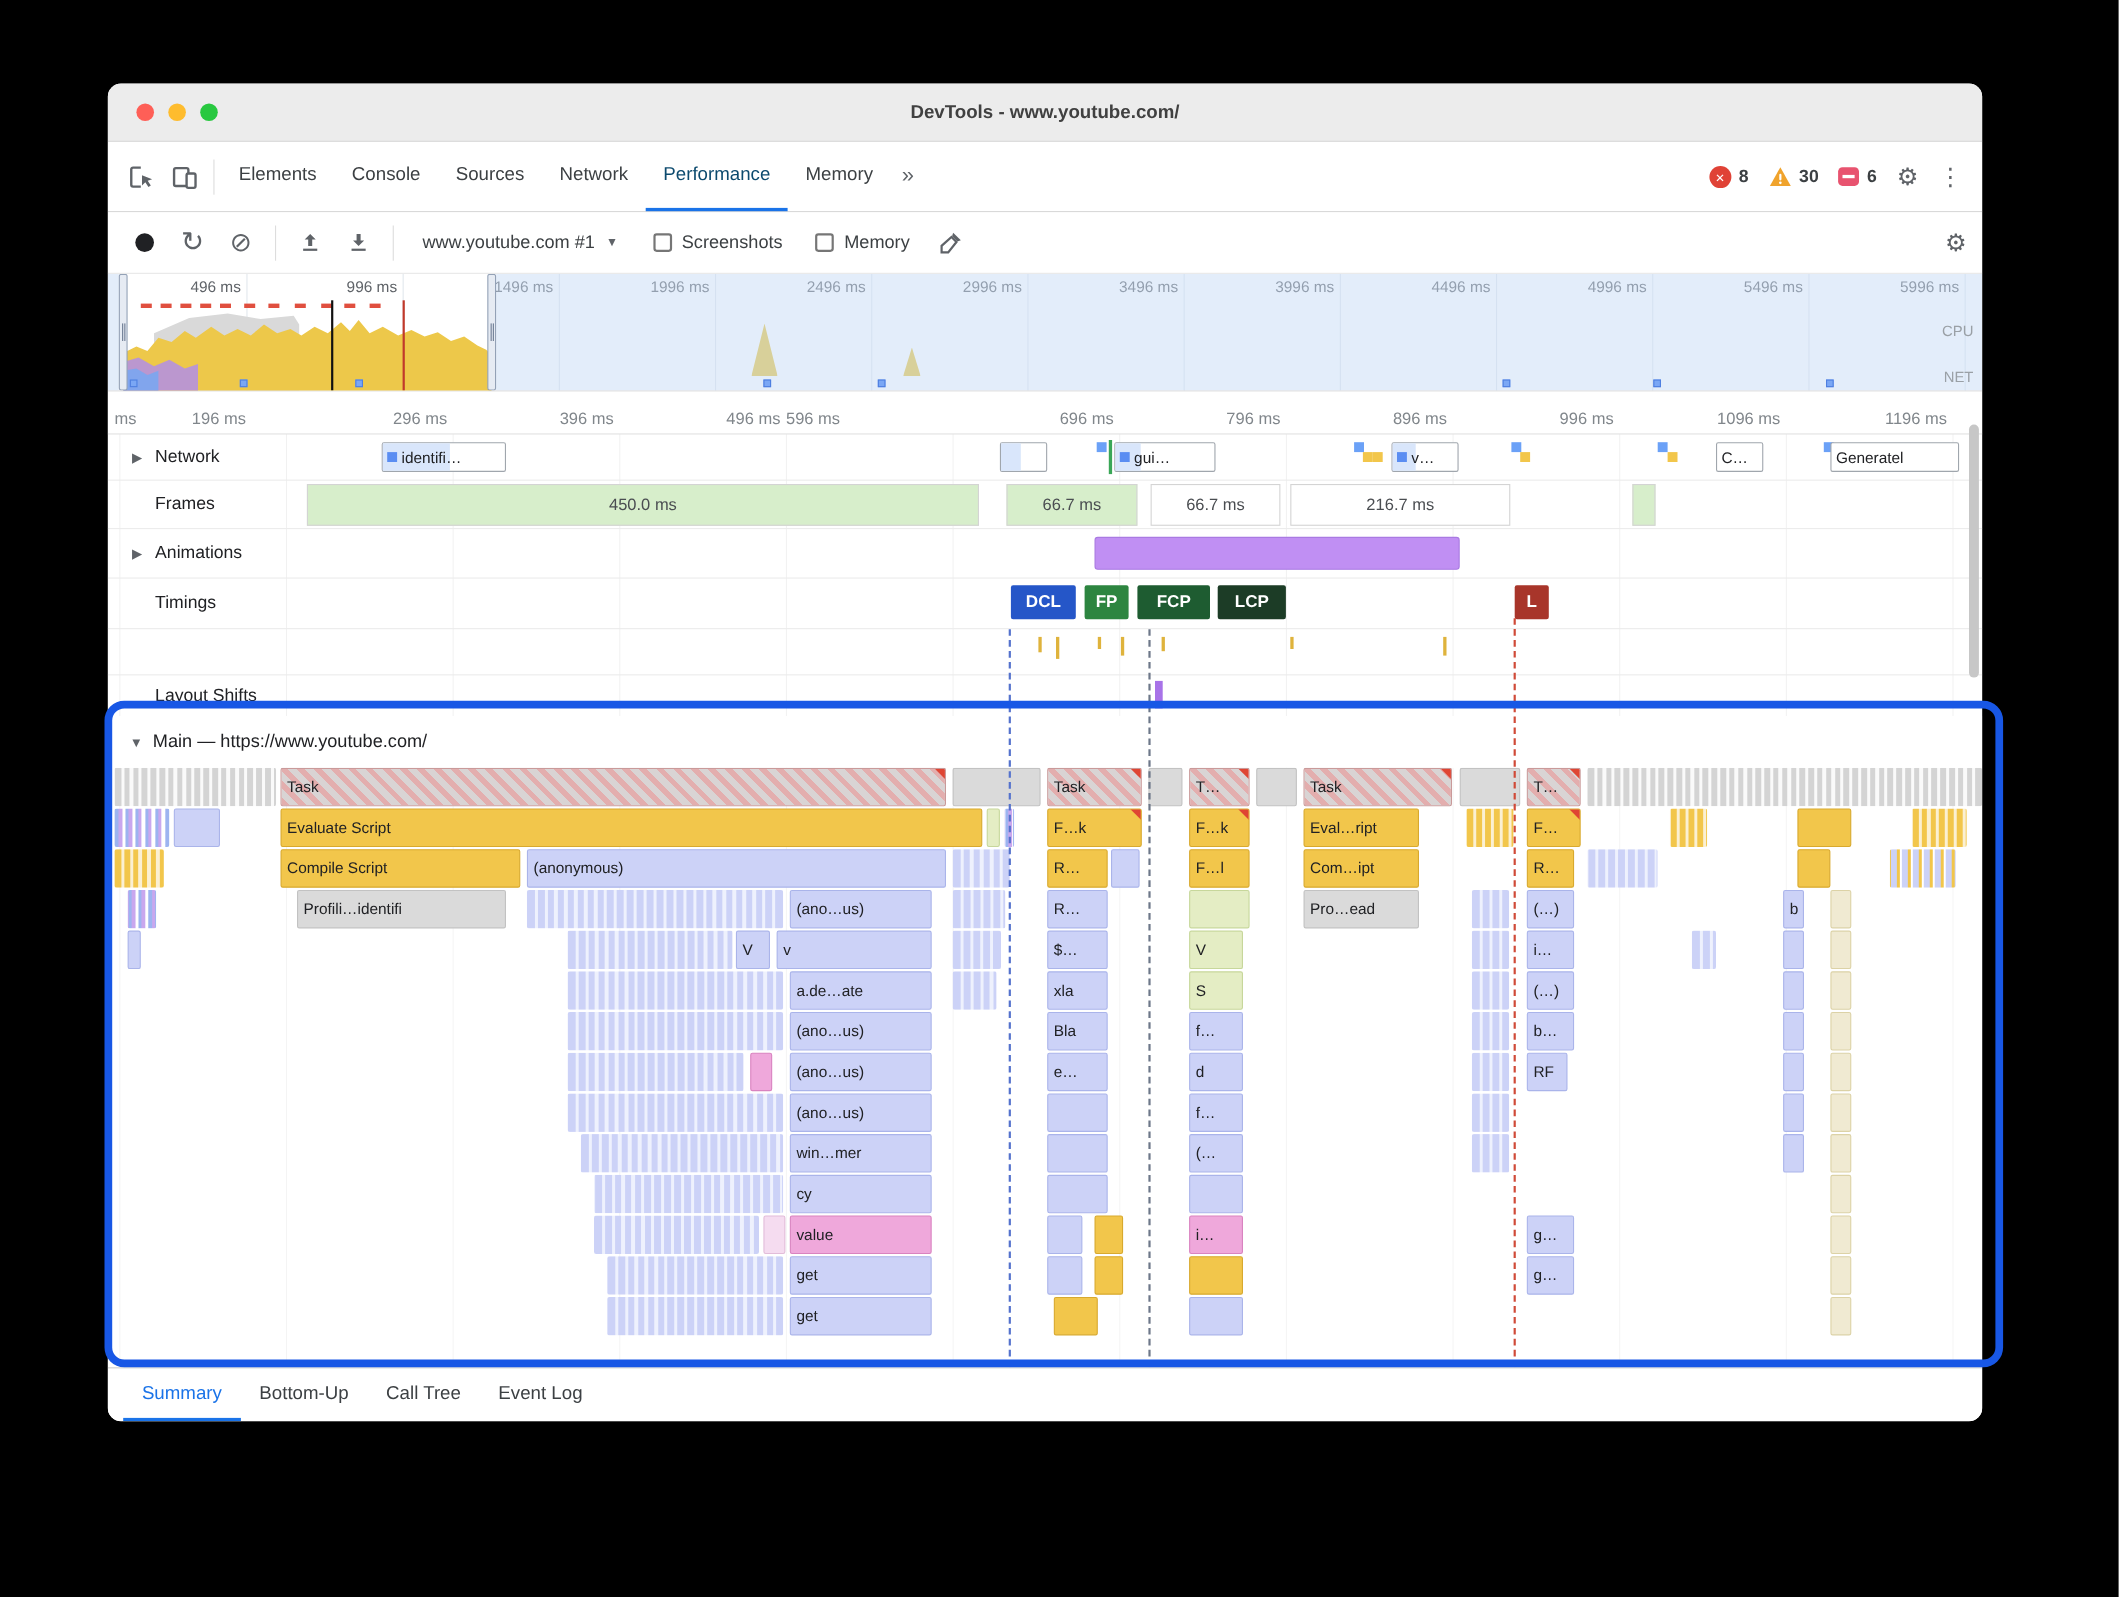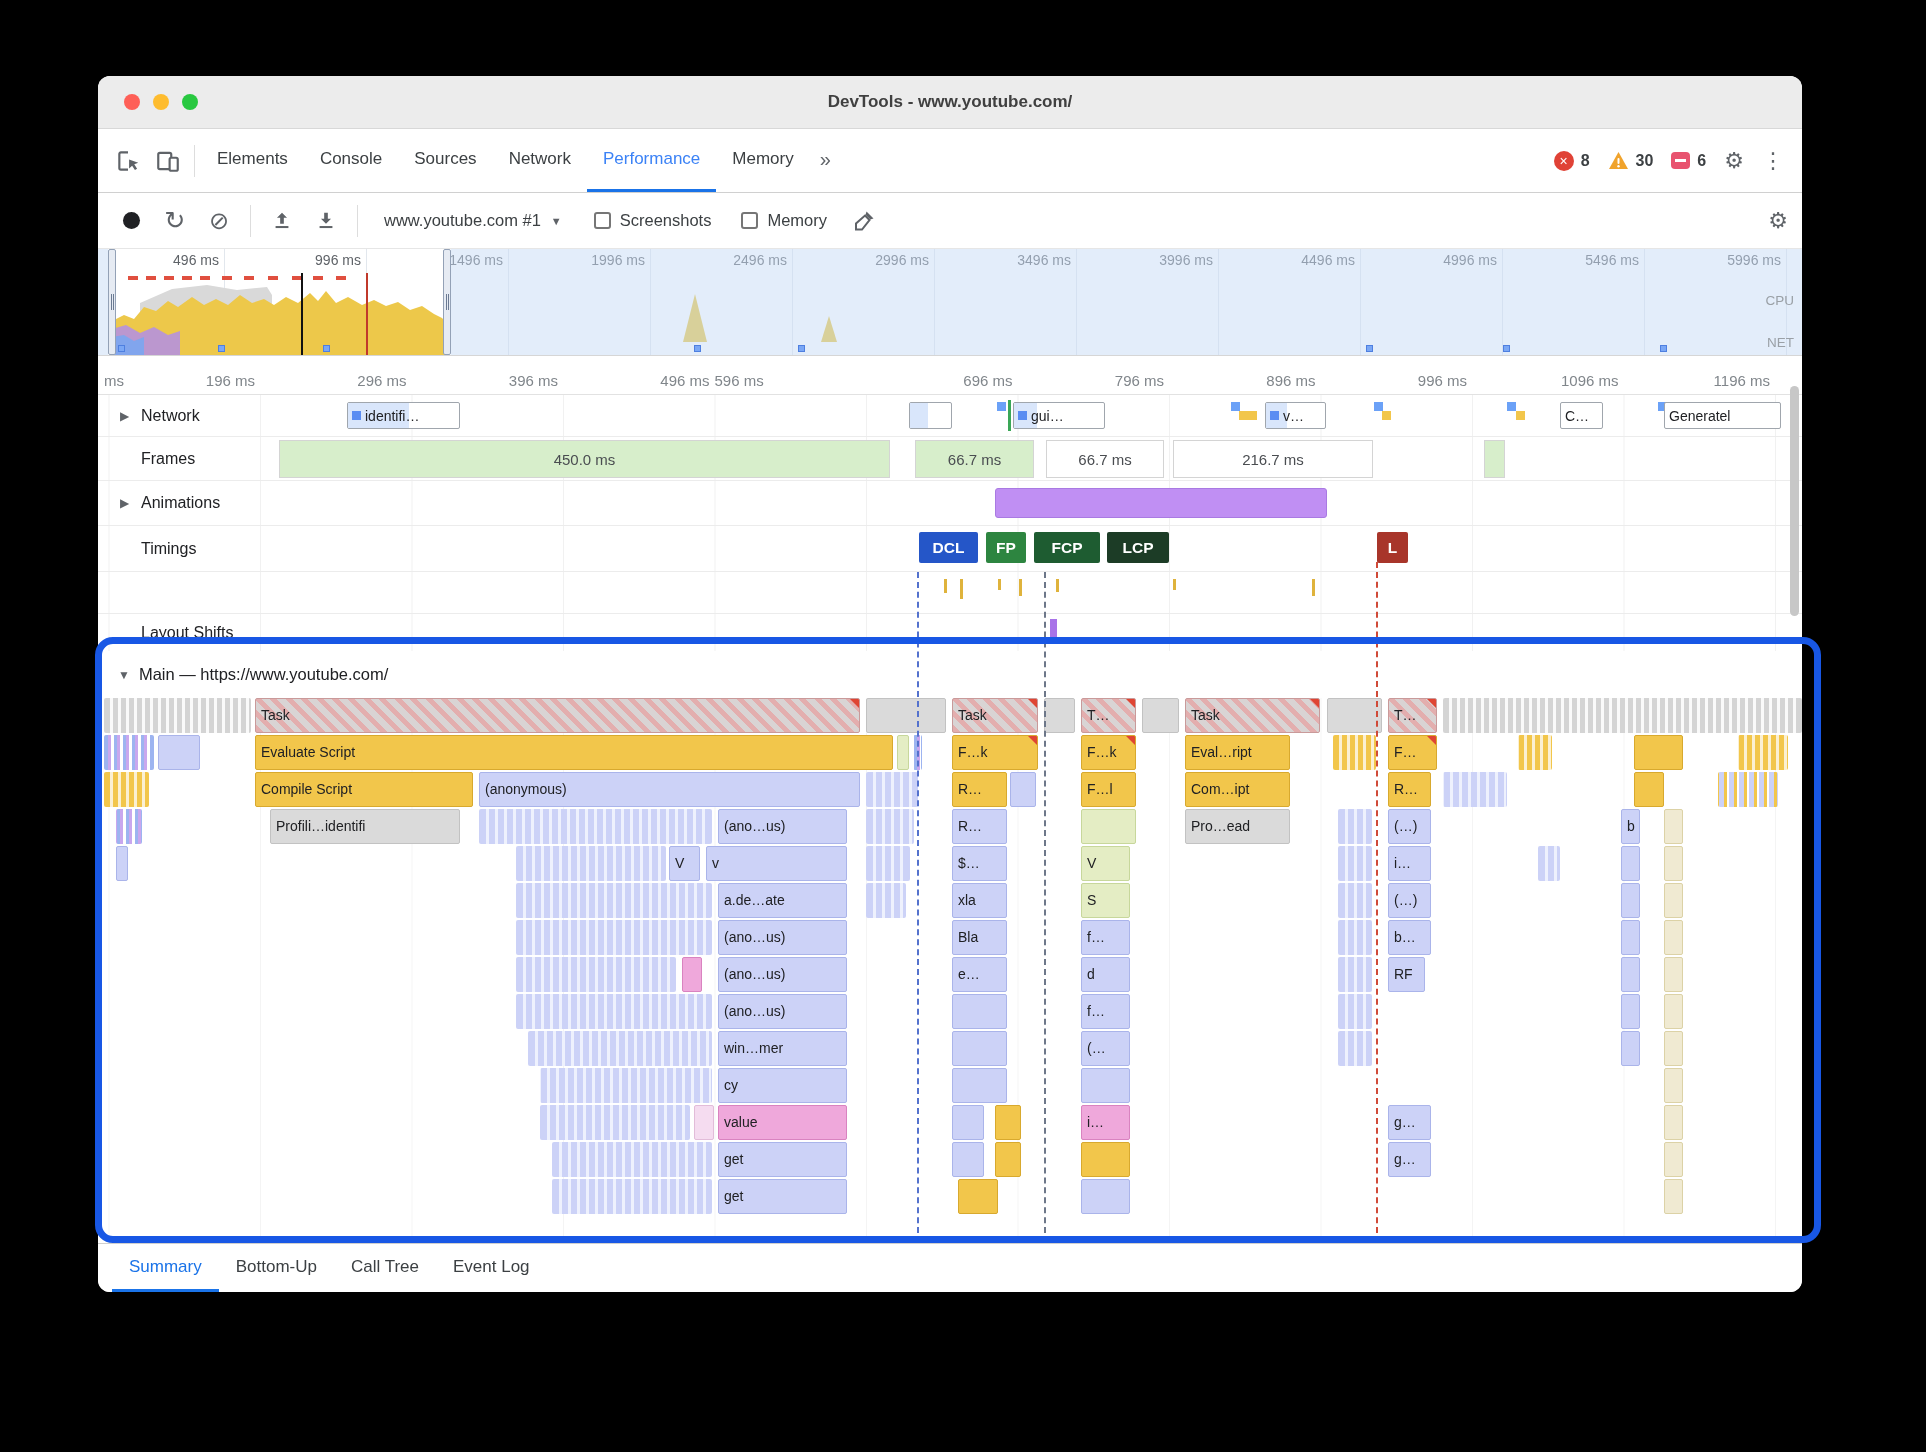--- a/index.html
+++ b/index.html
@@ -11,21 +11,21 @@
   .lights{position:absolute;left:26px;top:0;height:100%;display:flex;align-items:center;gap:13px}
   .light{width:16px;height:16px;border-radius:50%;display:inline-block}
   .l-red{background:#fe5f57}.l-yel{background:#febc2e}.l-grn{background:#28c840}
   .title{font-size:17px;font-weight:700;color:#404040}
   
   .tabbar{position:absolute;left:0;top:53px;right:0;height:64px;background:#fff;border-bottom:1px solid #d0d0d0;display:flex;align-items:center;padding:0 10px}
   .tool-ic{width:40px;height:44px;display:flex;align-items:center;justify-content:center;color:#5f6368}
   .vsep{width:1px;height:32px;background:#ddd;margin:0 6px}
   .tabs{display:flex;height:100%}
   .tab{display:flex;align-items:center;padding:0 16px;font-size:17px;color:#3c4043;height:100%;border-bottom:3px solid transparent;cursor:default}
-  .tab.active{color:#3b82f6;border-bottom-color:#1a73e8}
+  .tab.active{color:#0c4a6e;border-bottom-color:#1a73e8}
   .tab.more{font-size:20px;color:#5f6368;padding:0 10px}
   .tab-right{margin-left:auto;display:flex;align-items:center;gap:18px;padding-right:8px}
   .cbadge{display:flex;align-items:center;gap:7px;font-size:16px;color:#3c4043}
   .errdot{width:20px;height:20px;border-radius:50%;background:#e04236;color:#fff;font-size:14px;display:flex;align-items:center;justify-content:center;font-style:normal}
   .issueic{width:19px;height:17px;border-radius:4px;background:#e8536f;position:relative}
   .issueic::after{content:"";position:absolute;left:4px;top:7px;right:4px;height:3px;background:#fff}
   .glyph{font-size:22px;color:#5f6368;line-height:1}
   
   .ptoolbar{position:absolute;left:0;top:117px;right:0;height:56px;background:#fff;border-bottom:1px solid #e6e6e6;display:flex;align-items:center;padding:0 14px;gap:6px}
   .pt-ic{width:38px;height:38px;display:flex;align-items:center;justify-content:center;color:#5f6368}
@@ -252,21 +252,21 @@
     <div class="ovline" style="left:203px;background:#111"></div>
     <div class="ovline" style="left:268px;background:#c0392b"></div>
     <div class="spike" style="left:585px;width:24px;height:48px"></div>
     <div class="spike" style="left:723px;width:16px;height:26px"></div>
     <div class="ovlab" style="top:44px">CPU</div>
     <div class="ovlab" style="top:86px">NET</div>
   </div>
 
   <div class="ruler" id="ruler">
       <div class="rcell" style="width: 45px; text-align: left; padding-left: 6px; margin-top: 46px;">ms</div>
-      <div class="rcell" style="width: 117px; text-align: right;">196 ms</div>
+      <div class="rcell" style="width: 117px; text-align: center;">196 ms</div>
       <div class="rcell" style="width: 151.5px; text-align: right;">296 ms</div>
       <div class="rcell" style="width: 151.5px; text-align: right;">396 ms</div>
       <div class="rcell" style="width: 151.5px; text-align: right;">496 ms</div>
       <div class="rcell" style="width: 151.5px; text-align: left;">596 ms</div>
       <div class="rcell" style="width: 151.5px; text-align: right;">696 ms</div>
       <div class="rcell" style="width: 151.5px; text-align: right;">796 ms</div>
       <div class="rcell" style="width: 151.5px; text-align: right;">896 ms</div>
       <div class="rcell" style="width: 151.5px; text-align: right;">996 ms</div>
       <div class="rcell" style="width: 151.5px; text-align: right;">1096 ms</div>
       <div class="rcell" style="width: 151.5px; text-align: right;">1196 ms</div>

